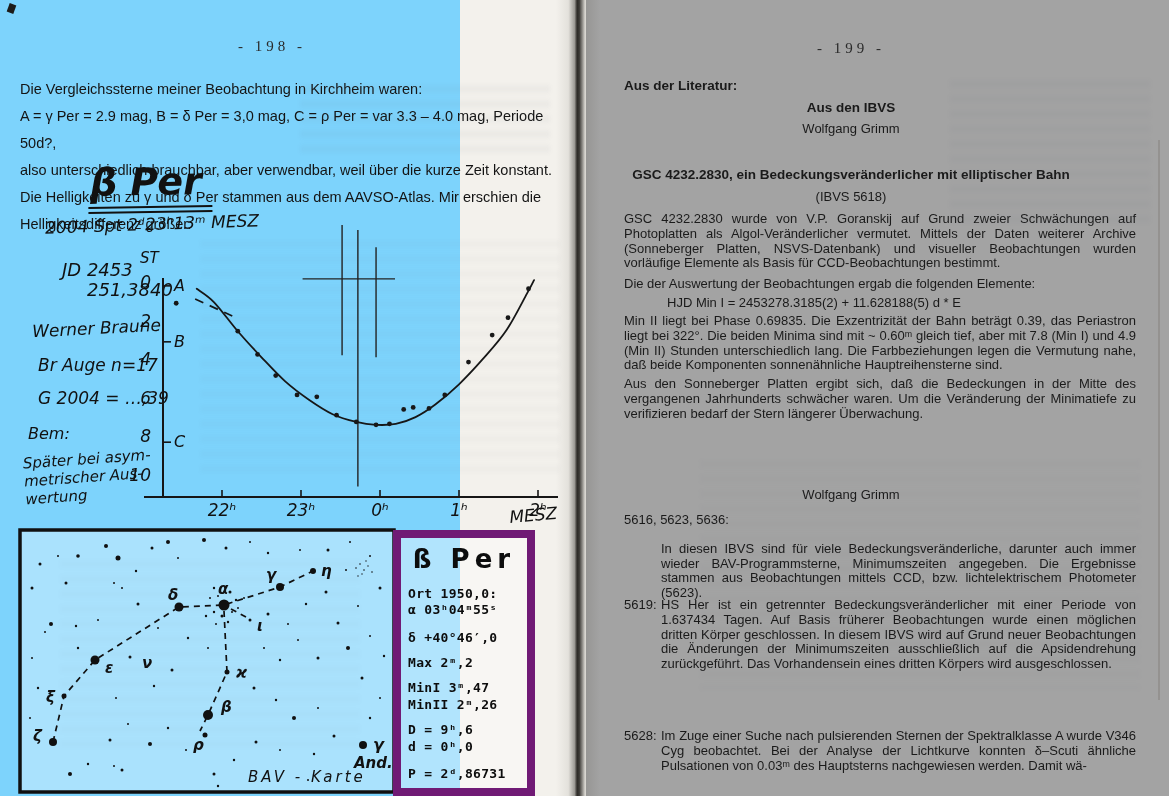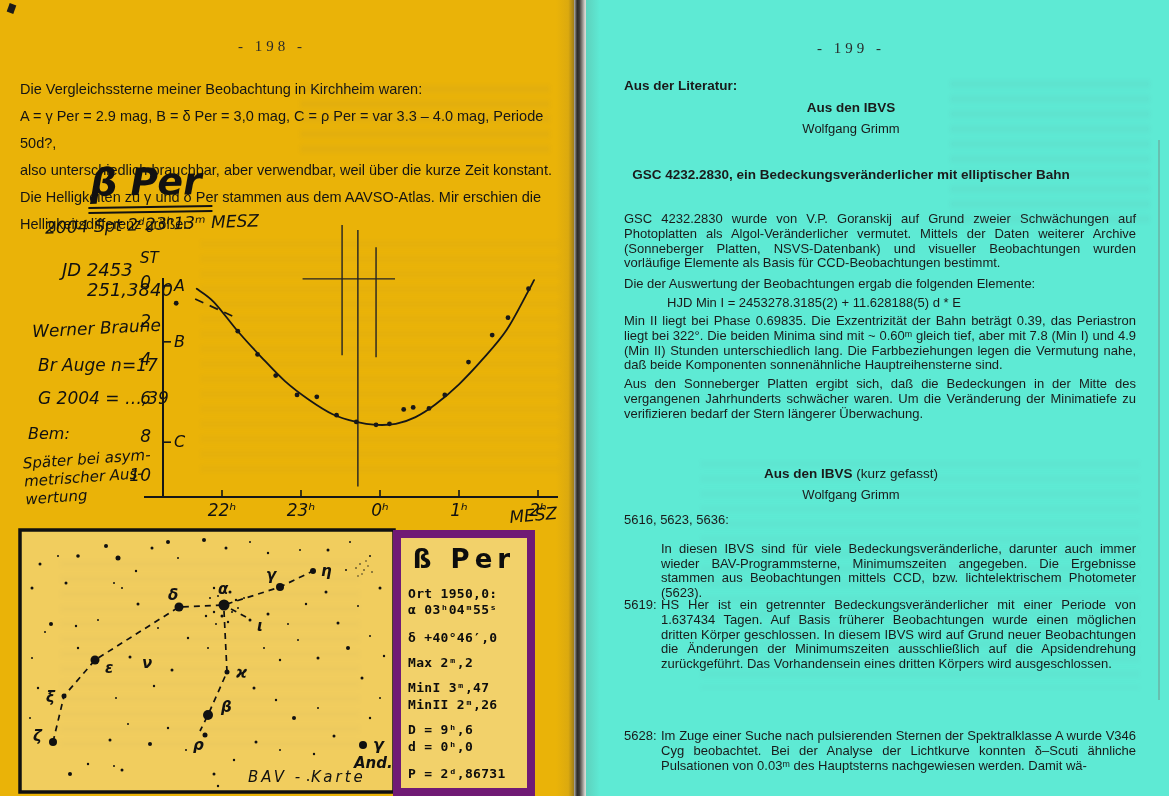--- a/index.html
+++ b/index.html
@@ -1,20 +1,20 @@
 <!DOCTYPE html>
 <html><head>
 <meta charset="utf-8">
 <style>
   html,body{margin:0;padding:0;background:#d8d5cf;}
   .scan{position:relative;width:1169px;height:796px;background:#f3f1ec;overflow:hidden;
         font-family:"Liberation Sans",sans-serif;color:#1a1a1a;}
   .page{position:absolute;top:0;height:796px;}
-  .page.left{left:0;width:574px;background:#eab308;}
-  .page.right{left:586px;width:583px;background:#5eead4;}
+  .page.left{left:0;width:460px;background:#7dd3fc;}
+  .page.right{left:586px;width:583px;background:#a3a3a3;}
   .abs{position:absolute;}
   .pageno{font-family:"Liberation Serif",serif;font-size:15px;letter-spacing:4px;color:#2a2a2a;text-align:center;}
   .intro{font-size:14.5px;line-height:27px;white-space:pre-line;color:#141414;}
   .body-text{font-size:13px;line-height:14.8px;text-align:justify;color:#1b1b1b;}
   .center{text-align:center;}
   .bold{font-weight:bold;}
   .hw{font-family:"DejaVu Sans",sans-serif;font-style:italic;color:#111;}
   .hw-title{font-size:38px;font-weight:bold;border-bottom:7px double #111;padding:0 10px 2px 2px;transform:rotate(-1deg);}
   .hw-note{white-space:pre-line;line-height:18px;transform:rotate(-4deg);}
   .infobox{border:8px solid #701a75;background:rgba(255,255,255,0.4);
@@ -263,30 +263,28 @@
 
   <div class="page right">
     <div class="abs pageno" style="left:205px;top:40px;width:120px;">- 199 -</div>
 
     <div class="abs bold" style="left:38px;top:78px;font-size:13.5px;">Aus der Literatur:</div>
 
     <div class="abs center bold" style="left:10px;top:100px;width:510px;font-size:13.5px;">Aus den IBVS</div>
     <div class="abs center" style="left:10px;top:121px;width:510px;font-size:13px;">Wolfgang Grimm</div>
 
     <div class="abs center bold" style="left:10px;top:167px;width:510px;font-size:13.5px;">GSC 4232.2830, ein Bedeckungsveränderlicher mit elliptischer Bahn</div>
+    <div class="abs center" style="left:10px;top:189px;width:510px;font-size:13px;">(IBVS 5618)</div>
 
     <div class="abs body-text" style="left:38px;top:212px;width:512px;">GSC 4232.2830 wurde von V.P. Goranskij auf Grund zweier Schwächungen auf Photoplatten als Algol-Veränderlicher vermutet. Mittels der Daten weiterer Archive (Sonneberger Platten, NSVS-Datenbank) und visueller Beobachtungen wurden vorläufige Elemente als Basis für CCD-Beobachtungen bestimmt.</div>
     <div class="abs body-text" style="left:38px;top:277px;width:512px;">Die der Auswertung der Beobachtungen ergab die folgenden Elemente:</div>
     <div class="abs" style="left:81px;top:295px;font-size:13px;">HJD Min I = 2453278.3185(2) + 11.628188(5) d * E</div>
     <div class="abs body-text" style="left:38px;top:314px;width:512px;">Min II liegt bei Phase 0.69835. Die Exzentrizität der Bahn beträgt 0.39, das Periastron liegt bei 322°.  Die beiden Minima sind mit ~ 0.60ᵐ gleich tief, aber mit 7.8 (Min I) und 4.9 (Min II) Stunden unterschiedlich lang. Die Farbbeziehungen legen die Vermutung nahe, daß beide Komponenten sonnenähnliche Hauptreihensterne sind.</div>
     <div class="abs body-text" style="left:38px;top:377px;width:512px;">Aus den Sonneberger Platten ergibt sich, daß die Bedeckungen in der Mitte des vergangenen Jahrhunderts schwächer waren. Um die Veränderung der Minimatiefe zu verifizieren bedarf der Stern längerer Überwachung.</div>
 
-    <div class="abs center" style="left:10px;top:466px;width:510px;font-size:13.5px;">
-      <b>Aus den IBVS</b><span> (kurz gefasst)</span>
-    </div>
     <div class="abs center" style="left:10px;top:487px;width:510px;font-size:13px;">Wolfgang Grimm</div>
 
     <div class="abs" id="ibvs-items" style="left:38px;top:513px;width:512px;height:283px;">
         <div class="item" style="top: 0px;">
           <span class="iid iid-own">5616, 5623, 5636:</span>
           <div class="itxt">In diesen IBVS sind für viele Bedeckungsveränderliche, darunter auch immer wieder BAV-Programmsterne, Minimumszeiten angegeben. Die Ergebnisse stammen aus Beobachtungen mittels CCD, bzw. lichtelektrischem Photometer (5623).</div>
         </div>
         <div class="item" style="top: 85px;">
           <span class="iid">5619:</span>
           <div class="itxt">HS Her ist ein getrennter Bedeckungsveränderlicher mit einer Periode von 1.637434 Tagen. Auf Basis früherer Beobachtungen wurde einen möglichen dritten Körper geschlossen. In diesem IBVS wird auf Grund neuer Beobachtungen die Änderungen der Minimumszeiten ausschließlich auf die Apsidendrehung zurückgeführt. Das Vorhandensein eines dritten Körpers wird ausgeschlossen.</div>

